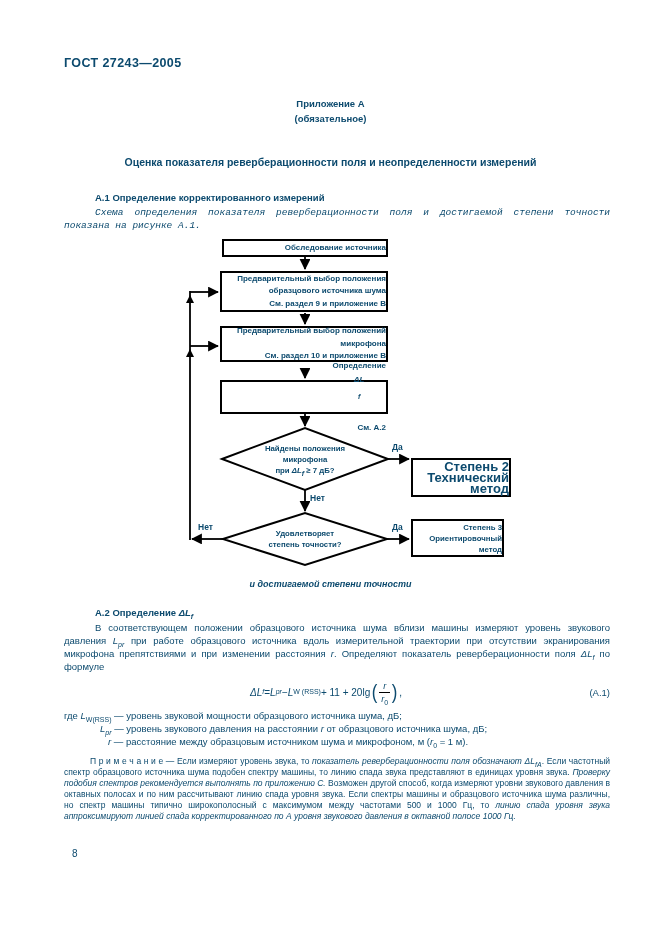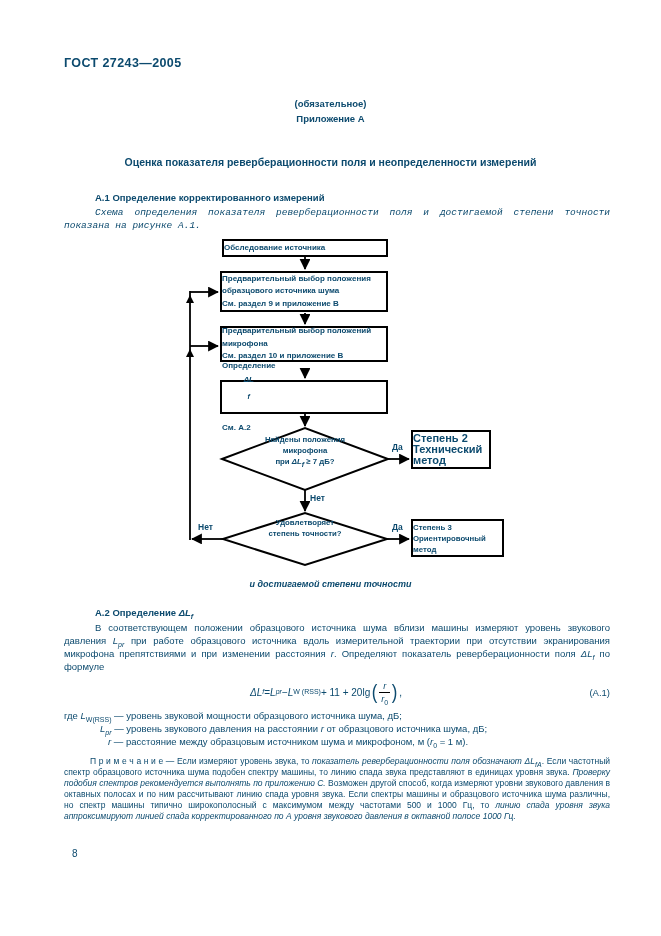--- a/index.html
+++ b/index.html
@@ -19,26 +19,26 @@
     margin:3px 51px 0 64px; font-size:9.5px; line-height:13px;
     text-align:justify; text-indent:31px;
   }
   .intro { font-style:italic;font-family:Liberation Mono, monospace; }
 
   
   .flowchart { position:relative; width:661px; height:340px; margin-top:2px; }
   .fc-svg { position:absolute; left:0; top:0; }
   .fc-box {
     position:absolute; border:2px solid #000; background:#fff;
-    display:flex; flex-direction:column; align-items:flex-start; justify-content:center;
+    display:flex; flex-direction:column; align-items:flex-end; justify-content:center;
     font-size:8px; font-weight:bold; line-height:12.5px; text-align:center;
   }
   .fc-box span { display:block; }
   .fc-dtext {
-    position:absolute; display:flex; flex-direction:column; align-items:center; 
+    position:absolute; display:flex; flex-direction:column; align-items:center; justify-content:center;
     font-size:7.8px; font-weight:bold; line-height:11px; text-align:center;
   }
   .fc-label { position:absolute; font-size:8.5px; font-weight:bold; }
   .box4 { line-height:14px; }
 
   .caption { margin-top:4px; text-align:center; font-size:9px; font-weight:bold; line-height:13px; }
 
   
   .formula-row { display:flex; align-items:center; margin:7px 51px 5px 64px; font-size:10px; }
   .formula { margin-left:186px; display:inline-flex; align-items:center; }
@@ -59,22 +59,22 @@
   .page-num { position:absolute; left:72px; top:848px; font-size:10px; }
 </style>
 </head>
 <body>
 
 <div class="page">
 
   <div class="gost-header">ГОСТ  27243—2005</div>
 
   <div class="annex">
+    <div>Приложение А</div>
     <div>(обязательное)</div>
-    <div>Приложение А</div>
   </div>
 
   <div class="main-title">Оценка показателя реверберационности поля и неопределенности измерений</div>
 
   <div class="h-sec">А.1  Определение корректированного измерений</div>
 
   <div class="para intro">Схема определения показателя реверберационности поля и достигаемой степени точности показана на рисунке А.1.</div>
 
   <div class="flowchart">
     <svg class="fc-svg" width="661" height="340" viewBox="0 0 661 340">
@@ -129,21 +129,21 @@
       <span>Найдены положения</span>
       <span>микрофона</span>
       <span><span>при </span><span class="it">ΔL</span><sub class="it">f</sub><span> ≥ 7 дБ?</span></span>
     </div>
 
     <div class="fc-dtext" style="left:240px;top:283px;width:130px;height:44px;">
       <span>Удовлетворяет</span>
       <span>степень точности?</span>
     </div>
 
-    <div class="fc-box" style="left:411px;top:196px;width:80px;height:39px;line-height:11px;font-size:11px;">
+    <div class="fc-box" style="left:411px;top:224px;width:100px;height:39px;line-height:11px;font-size:13px;">
       <span>Степень 2</span>
       <span>Технический</span>
       <span>метод</span>
     </div>
 
     <div class="fc-box" style="left:411px;top:285px;width:93px;height:38px;line-height:11px;font-size:7.8px;">
       <span>Степень 3</span>
       <span>Ориентировочный</span>
       <span>метод</span>
     </div>

